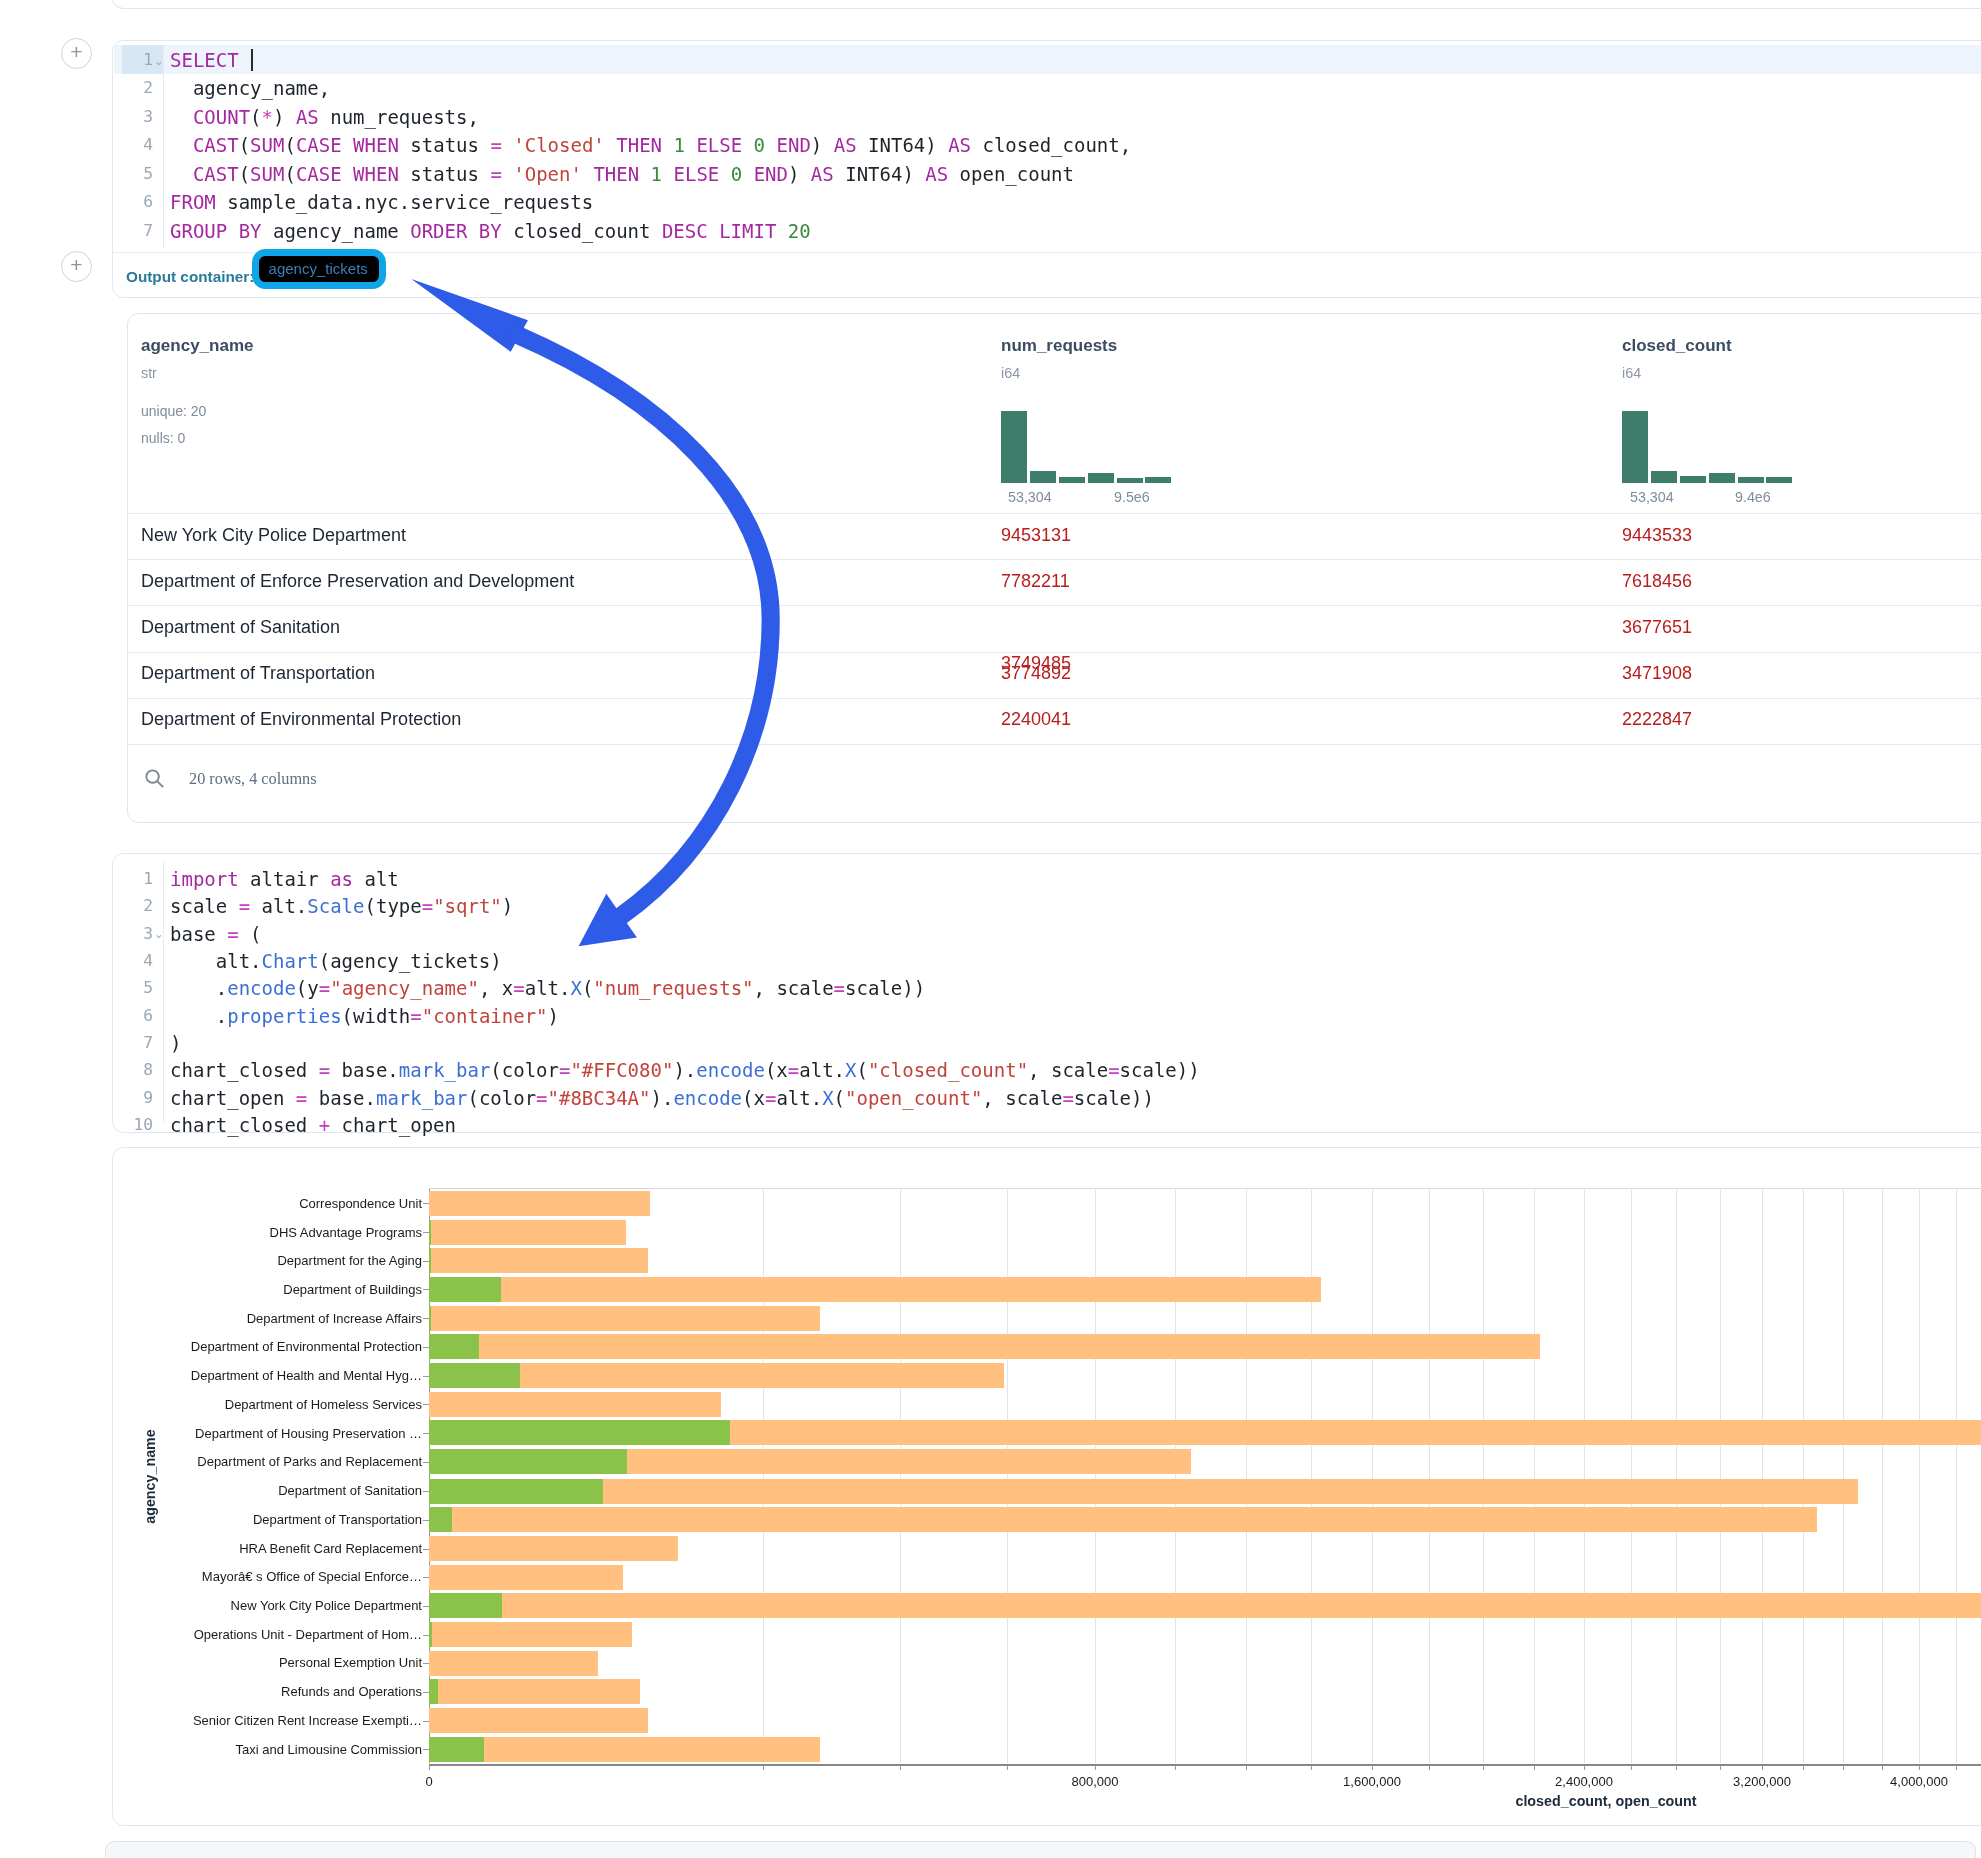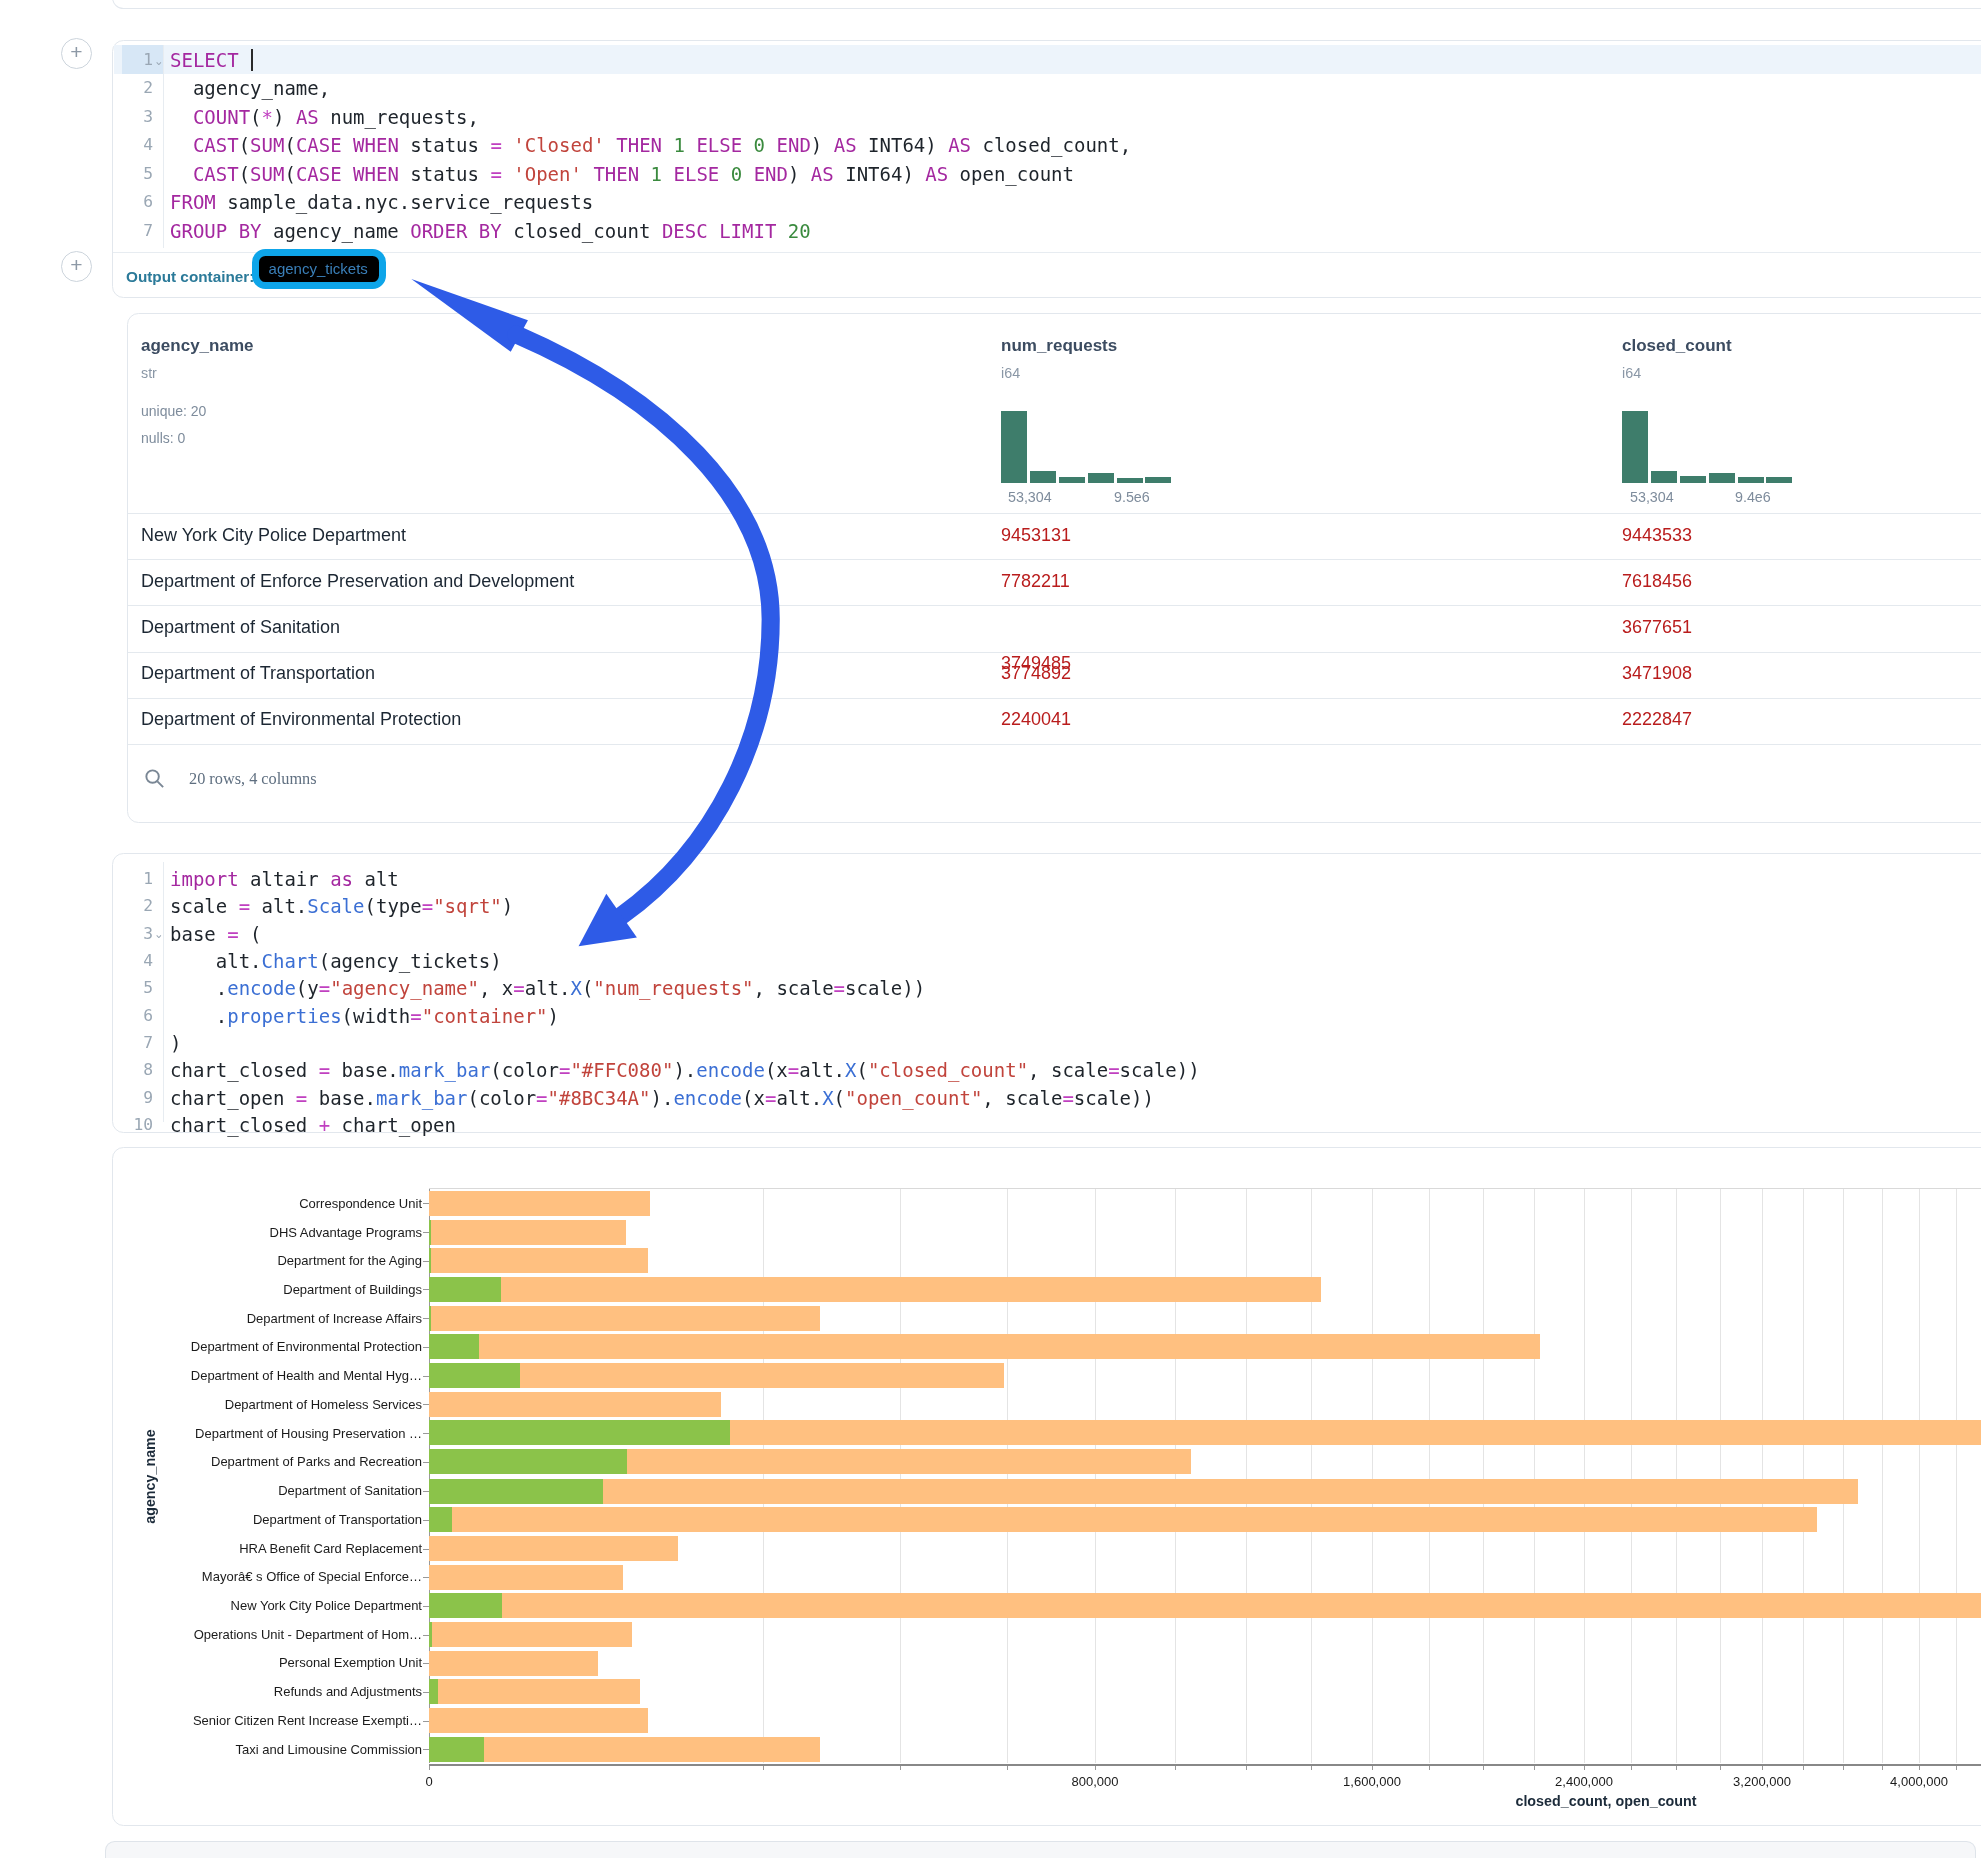--- a/index.html
+++ b/index.html
@@ -221,21 +221,21 @@
     <div class="gtick" style="left: 423px; top: 1376px; width: 5.7px; height: 1px;"></div>
     <div class="bar" style="left: 429px; top: 1363px; width: 575px; height: 25px; background: rgb(255, 192, 128);"></div>
     <div class="bar" style="left: 429px; top: 1363px; width: 91px; height: 25px; background: rgb(139, 195, 74);"></div>
     <div class="glab" style="left: 116px; top: 1397px;">Department of Homeless Services</div>
     <div class="gtick" style="left: 423px; top: 1404px; width: 5.7px; height: 1px;"></div>
     <div class="bar" style="left: 429px; top: 1392px; width: 292px; height: 25px; background: rgb(255, 192, 128);"></div>
     <div class="glab" style="left: 116px; top: 1426px;">Department of Housing Preservation …</div>
     <div class="gtick" style="left: 423px; top: 1433px; width: 5.7px; height: 1px;"></div>
     <div class="bar" style="left: 429px; top: 1420px; width: 2057px; height: 25px; background: rgb(255, 192, 128);"></div>
     <div class="bar" style="left: 429px; top: 1420px; width: 301px; height: 25px; background: rgb(139, 195, 74);"></div>
-    <div class="glab" style="left: 116px; top: 1454px;">Department of Parks and Recreation</div>
+    <div class="glab" style="left: 116px; top: 1454px;">Department of Parks and Replacement</div>
     <div class="gtick" style="left: 423px; top: 1462px; width: 5.7px; height: 1px;"></div>
     <div class="bar" style="left: 429px; top: 1449px; width: 762px; height: 25px; background: rgb(255, 192, 128);"></div>
     <div class="bar" style="left: 429px; top: 1449px; width: 198px; height: 25px; background: rgb(139, 195, 74);"></div>
     <div class="glab" style="left: 116px; top: 1483px;">Department of Sanitation</div>
     <div class="gtick" style="left: 423px; top: 1491px; width: 5.7px; height: 1px;"></div>
     <div class="bar" style="left: 429px; top: 1479px; width: 1429px; height: 25px; background: rgb(255, 192, 128);"></div>
     <div class="bar" style="left: 429px; top: 1479px; width: 174px; height: 25px; background: rgb(139, 195, 74);"></div>
     <div class="glab" style="left: 116px; top: 1512px;">Department of Transportation</div>
     <div class="gtick" style="left: 423px; top: 1520px; width: 5.7px; height: 1px;"></div>
     <div class="bar" style="left: 429px; top: 1507px; width: 1388px; height: 25px; background: rgb(255, 192, 128);"></div>
@@ -250,21 +250,21 @@
     <div class="gtick" style="left: 423px; top: 1606px; width: 5.7px; height: 1px;"></div>
     <div class="bar" style="left: 429px; top: 1593px; width: 2289px; height: 25px; background: rgb(255, 192, 128);"></div>
     <div class="bar" style="left: 429px; top: 1593px; width: 73px; height: 25px; background: rgb(139, 195, 74);"></div>
     <div class="glab" style="left: 116px; top: 1627px;">Operations Unit - Department of Hom…</div>
     <div class="gtick" style="left: 423px; top: 1635px; width: 5.7px; height: 1px;"></div>
     <div class="bar" style="left: 429px; top: 1622px; width: 203px; height: 25px; background: rgb(255, 192, 128);"></div>
     <div class="bar" style="left: 429px; top: 1622px; width: 2.9px; height: 25px; background: rgb(139, 195, 74);"></div>
     <div class="glab" style="left: 116px; top: 1655px;">Personal Exemption Unit</div>
     <div class="gtick" style="left: 423px; top: 1663px; width: 5.7px; height: 1px;"></div>
     <div class="bar" style="left: 429px; top: 1651px; width: 169px; height: 25px; background: rgb(255, 192, 128);"></div>
-    <div class="glab" style="left: 116px; top: 1684px;">Refunds and Adjustments</div>
+    <div class="glab" style="left: 116px; top: 1684px;">Refunds and Operations</div>
     <div class="gtick" style="left: 423px; top: 1692px; width: 5.7px; height: 1px;"></div>
     <div class="bar" style="left: 429px; top: 1679px; width: 211px; height: 25px; background: rgb(255, 192, 128);"></div>
     <div class="bar" style="left: 429px; top: 1679px; width: 8.6px; height: 25px; background: rgb(139, 195, 74);"></div>
     <div class="glab" style="left: 116px; top: 1713px;">Senior Citizen Rent Increase Exempti…</div>
     <div class="gtick" style="left: 423px; top: 1721px; width: 5.7px; height: 1px;"></div>
     <div class="bar" style="left: 429px; top: 1708px; width: 219px; height: 25px; background: rgb(255, 192, 128);"></div>
     <div class="glab" style="left: 116px; top: 1742px;">Taxi and Limousine Commission</div>
     <div class="gtick" style="left: 423px; top: 1749px; width: 5.7px; height: 1px;"></div>
     <div class="bar" style="left: 429px; top: 1737px; width: 391px; height: 25px; background: rgb(255, 192, 128);"></div>
     <div class="bar" style="left: 429px; top: 1737px; width: 55px; height: 25px; background: rgb(139, 195, 74);"></div>

